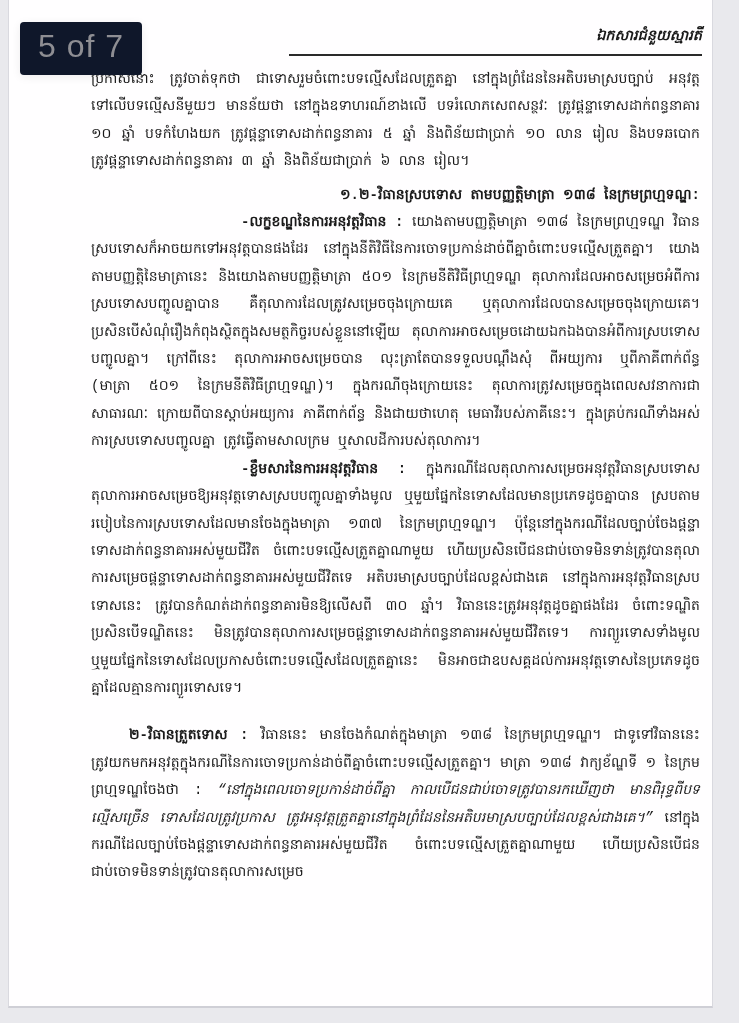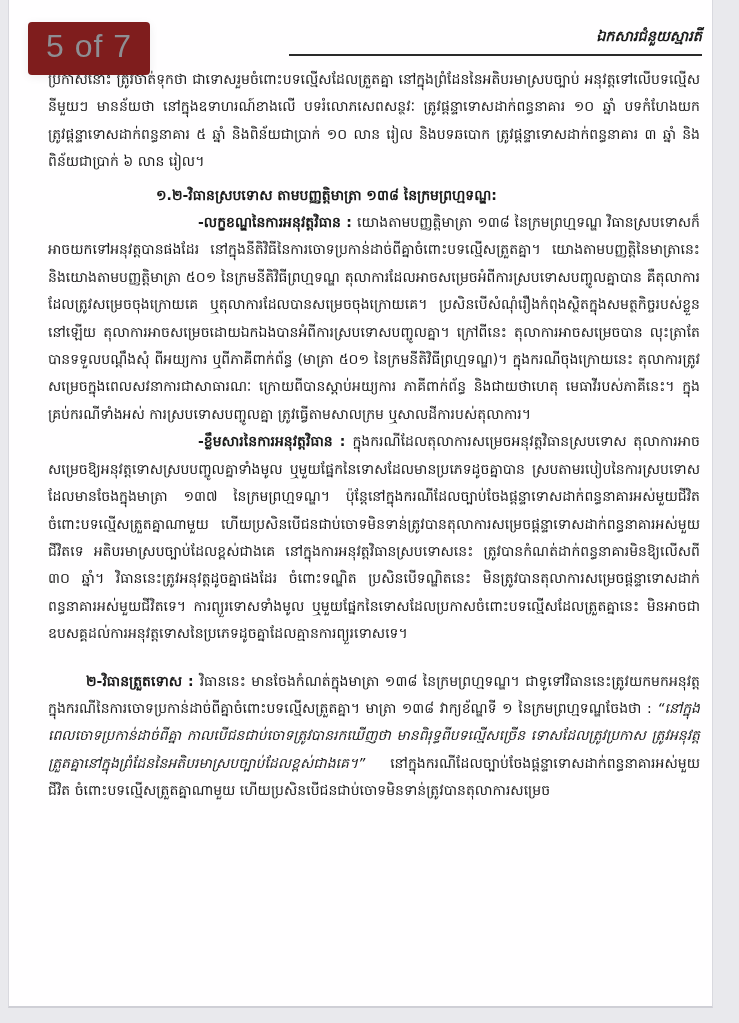--- a/index.html
+++ b/index.html
@@ -1,15 +1,15 @@
 <!DOCTYPE html>
 <html><head>
 <meta charset="utf-8">
 <style>
-  * { margin: 0; padding: 0; box-sizing: border-box; }
+  * { margin: 0; padding: 0; box-sizing: border-box; font-family: Liberation Mono, monospace; }
   html, body { background: #e9e9ed; }
   .canvas {
     position: relative;
     width: 739px;
     height: 1023px;
     background: #e9e9ed;
     overflow: hidden;
     font-family: "DejaVu Sans", sans-serif;
   }
   .page {
@@ -19,23 +19,23 @@
     width: 705px;
     height: 1008px;
     background: #fffeff;
     border-left: 1px solid #d9d9df;
     border-right: 1px solid #d9d9df;
     border-bottom: 2px solid #cfcfd6;
     overflow: hidden;
   }
   .page-indicator {
     position: absolute;
-    left: 28px;
+    left: 20px;
     top: 22px;
-    background: #7f1d1d;
+    background: #0f172a;
     border-radius: 4px;
     padding: 6px 18px 10px 18px;
     box-shadow: 0 2px 10px rgba(0,0,0,0.07);
     color: #8e8e93;
     font-family: "Liberation Sans", sans-serif;
     font-size: 32px;
     font-weight: 500;
     letter-spacing: 1px;
     z-index: 5;
   }
@@ -47,33 +47,33 @@
     font-size: 14.5px;
     line-height: 24px;
     color: #1a1a1a;
   }
   .header-rule {
     border: none;
     border-top: 2px solid #2a2a2a;
     margin: 2px 10px 6px 280px;
   }
   .doc-body {
-    padding: 4px 12px 0 39px;
+    padding: 4px 12px 0 82px;
     color: #1a1a1a;
     font-size: 14px;
     line-height: 27.4px;
     text-align: justify;
     overflow: hidden;
     height: 930px;
   }
   .para { margin: 0; }
   .section-heading {
     font-weight: bold;
     margin: 6px 0 0 108px;
-    text-align: left;
+    text-align: right;
   }
   .indent-sub { text-indent: 150px; }
   .indent-small { text-indent: 38px; margin-top: 20px; }
   .lead-bold { font-weight: bold; }
   .quote-italic { font-style: italic; }
 </style>
 </head>
 <body>
 
 <div class="canvas">

